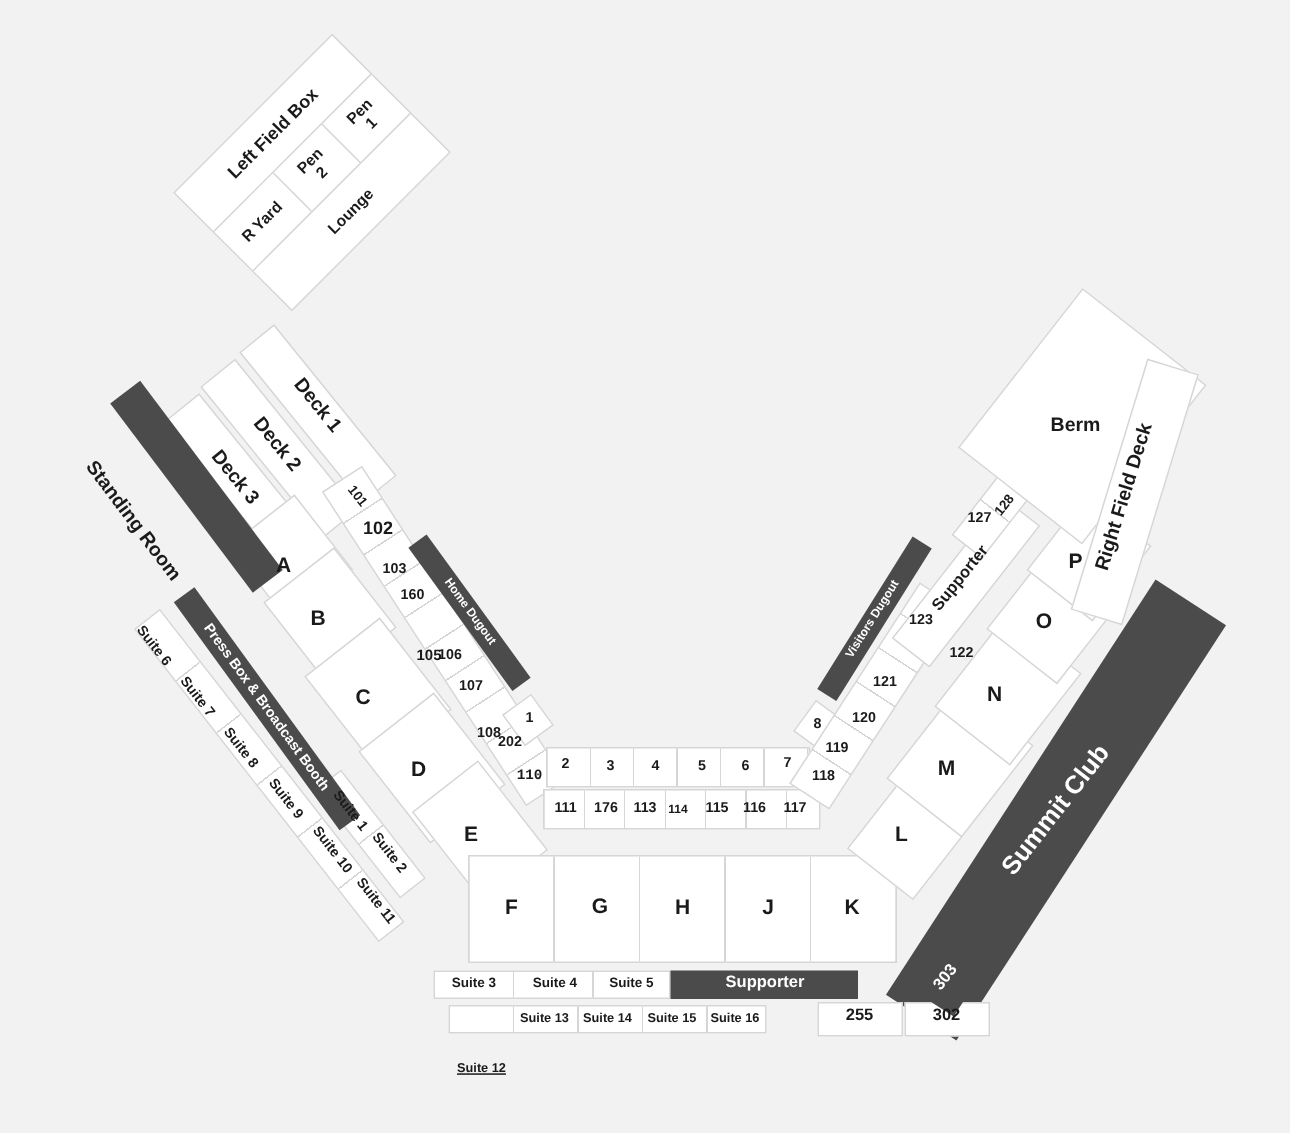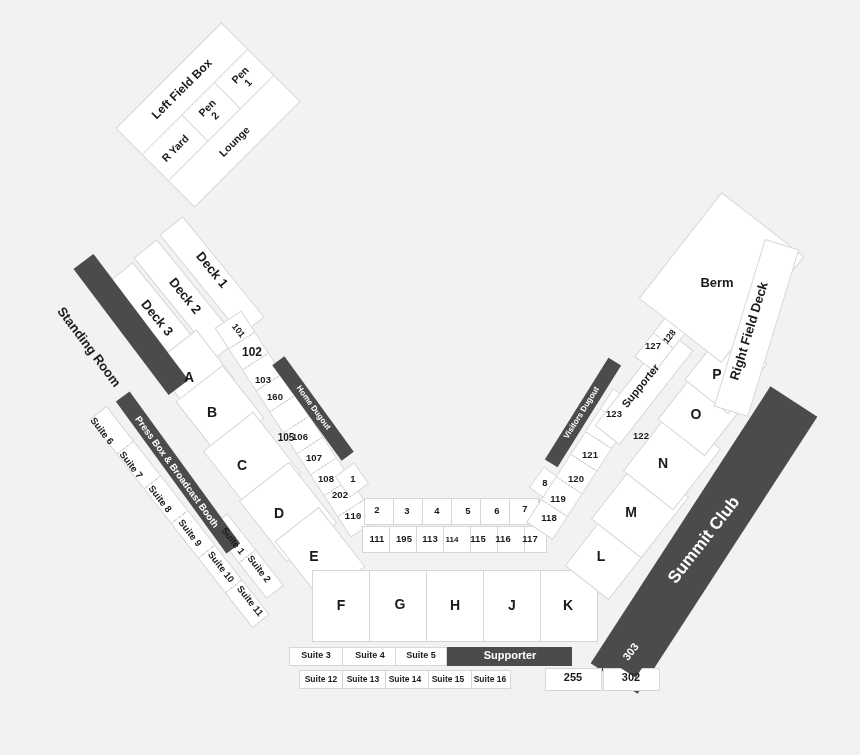--- a/index.html
+++ b/index.html
@@ -167,33 +167,33 @@
       <div class="lbl" style="left: 663px; top: 463px; font-size: 14px; transform: translate(-50%, -50%) rotate(0deg);">N</div>
       <div class="lbl" style="left: 696px; top: 414px; font-size: 14px; transform: translate(-50%, -50%) rotate(0deg);">O</div>
       <div class="lbl" style="left: 717px; top: 374px; font-size: 14px; transform: translate(-50%, -50%) rotate(0deg);">P</div>
       <div class="lbl" style="left: 238px; top: 331px; font-size: 9px; transform: translate(-50%, -50%) rotate(52deg);">101</div>
       <div class="lbl" style="left: 252px; top: 352px; font-size: 12px; transform: translate(-50%, -50%) rotate(0deg);">102</div>
       <div class="lbl" style="left: 263px; top: 380px; font-size: 9.5px; transform: translate(-50%, -50%) rotate(0deg);">103</div>
       <div class="lbl" style="left: 275px; top: 397px; font-size: 9.5px; transform: translate(-50%, -50%) rotate(0deg);">160</div>
       <div class="lbl" style="left: 286px; top: 438px; font-size: 10px; transform: translate(-50%, -50%) rotate(0deg);">105</div>
       <div class="lbl" style="left: 300px; top: 437px; font-size: 9.5px; transform: translate(-50%, -50%) rotate(0deg);">106</div>
       <div class="lbl" style="left: 314px; top: 458px; font-size: 9.5px; transform: translate(-50%, -50%) rotate(0deg);">107</div>
-      <div class="lbl" style="left: 326px; top: 479px; font-size: 9.5px; transform: translate(-50%, -50%) rotate(0deg);">108</div>
+      <div class="lbl" style="left: 326px; top: 489px; font-size: 9.5px; transform: translate(-50%, -50%) rotate(0deg);">108</div>
       <div class="lbl" style="left: 340px; top: 495px; font-size: 9.5px; transform: translate(-50%, -50%) rotate(0deg);">202</div>
       <div class="lbl" style="left: 353px; top: 517px; font-size: 9.5px; transform: translate(-50%, -50%) rotate(0deg); font-family: Liberation Mono, monospace;">110</div>
       <div class="lbl" style="left: 353px; top: 479px; font-size: 9.5px; transform: translate(-50%, -50%) rotate(0deg);">1</div>
       <div class="lbl" style="left: 377px; top: 510px; font-size: 9.5px; transform: translate(-50%, -50%) rotate(0deg);">2</div>
       <div class="lbl" style="left: 407px; top: 511px; font-size: 9.5px; transform: translate(-50%, -50%) rotate(0deg);">3</div>
       <div class="lbl" style="left: 437px; top: 511px; font-size: 9.5px; transform: translate(-50%, -50%) rotate(0deg);">4</div>
       <div class="lbl" style="left: 468px; top: 511px; font-size: 9.5px; transform: translate(-50%, -50%) rotate(0deg);">5</div>
       <div class="lbl" style="left: 497px; top: 511px; font-size: 9.5px; transform: translate(-50%, -50%) rotate(0deg);">6</div>
       <div class="lbl" style="left: 525px; top: 509px; font-size: 9.5px; transform: translate(-50%, -50%) rotate(0deg);">7</div>
       <div class="lbl" style="left: 545px; top: 483px; font-size: 9.5px; transform: translate(-50%, -50%) rotate(0deg);">8</div>
       <div class="lbl" style="left: 377px; top: 539px; font-size: 9.5px; transform: translate(-50%, -50%) rotate(0deg);">111</div>
-      <div class="lbl" style="left: 404px; top: 539px; font-size: 9.5px; transform: translate(-50%, -50%) rotate(0deg);">195</div>
+      <div class="lbl" style="left: 404px; top: 539px; font-size: 9.5px; transform: translate(-50%, -50%) rotate(0deg);">176</div>
       <div class="lbl" style="left: 430px; top: 539px; font-size: 9.5px; transform: translate(-50%, -50%) rotate(0deg);">113</div>
       <div class="lbl" style="left: 452px; top: 540px; font-size: 8px; transform: translate(-50%, -50%) rotate(0deg);">114</div>
       <div class="lbl" style="left: 478px; top: 539px; font-size: 9.5px; transform: translate(-50%, -50%) rotate(0deg);">115</div>
       <div class="lbl" style="left: 503px; top: 539px; font-size: 9.5px; transform: translate(-50%, -50%) rotate(0deg);">116</div>
       <div class="lbl" style="left: 530px; top: 539px; font-size: 9.5px; transform: translate(-50%, -50%) rotate(0deg);">117</div>
       <div class="lbl" style="left: 549px; top: 518px; font-size: 9.5px; transform: translate(-50%, -50%) rotate(0deg);">118</div>
       <div class="lbl" style="left: 558px; top: 499px; font-size: 9.5px; transform: translate(-50%, -50%) rotate(0deg);">119</div>
       <div class="lbl" style="left: 576px; top: 479px; font-size: 9.5px; transform: translate(-50%, -50%) rotate(0deg);">120</div>
       <div class="lbl" style="left: 590px; top: 455px; font-size: 9.5px; transform: translate(-50%, -50%) rotate(0deg);">121</div>
       <div class="lbl" style="left: 601px; top: 436px; font-size: 9.5px; transform: translate(-50%, -50%) rotate(0deg); margin-left: 40px;">122</div>
@@ -204,21 +204,21 @@
       <div class="lbl" style="left: 717px; top: 283px; font-size: 13px; transform: translate(-50%, -50%) rotate(0deg);">Berm</div>
       <div class="lbl" style="left: 749px; top: 331px; font-size: 13px; transform: translate(-50%, -50%) rotate(-73deg);">Right Field Deck</div>
       <div class="lbl" style="left: 313px; top: 408px; font-size: 8px; transform: translate(-50%, -50%) rotate(54deg); color: rgb(255, 255, 255);">Home Dugout</div>
       <div class="lbl" style="left: 582px; top: 413px; font-size: 8px; transform: translate(-50%, -50%) rotate(-58deg); color: rgb(255, 255, 255);">Visitors Dugout</div>
       <div class="lbl" style="left: 704px; top: 540px; font-size: 17px; transform: translate(-50%, -50%) rotate(-52deg); color: rgb(255, 255, 255);">Summit Club</div>
       <div class="lbl" style="left: 631px; top: 652px; font-size: 11px; transform: translate(-50%, -50%) rotate(-52deg); color: rgb(255, 255, 255);">303</div>
       <div class="lbl" style="left: 510px; top: 656px; font-size: 11px; transform: translate(-50%, -50%) rotate(0deg); color: rgb(255, 255, 255);">Supporter</div>
       <div class="lbl" style="left: 316px; top: 656px; font-size: 9px; transform: translate(-50%, -50%) rotate(0deg);">Suite 3</div>
       <div class="lbl" style="left: 370px; top: 656px; font-size: 9px; transform: translate(-50%, -50%) rotate(0deg);">Suite 4</div>
       <div class="lbl" style="left: 421px; top: 656px; font-size: 9px; transform: translate(-50%, -50%) rotate(0deg);">Suite 5</div>
-      <div class="lbl" style="left: 321px; top: 679px; font-size: 8.5px; transform: translate(-50%, -50%) rotate(0deg);">Suite 12</div>
+      <div class="lbl" style="left: 321px; top: 712px; font-size: 8.5px; transform: translate(-50%, -50%) rotate(0deg); text-decoration: underline;">Suite 12</div>
       <div class="lbl" style="left: 363px; top: 679px; font-size: 8.5px; transform: translate(-50%, -50%) rotate(0deg);">Suite 13</div>
       <div class="lbl" style="left: 405px; top: 679px; font-size: 8.5px; transform: translate(-50%, -50%) rotate(0deg);">Suite 14</div>
       <div class="lbl" style="left: 448px; top: 679px; font-size: 8.5px; transform: translate(-50%, -50%) rotate(0deg);">Suite 15</div>
       <div class="lbl" style="left: 490px; top: 679px; font-size: 8.5px; transform: translate(-50%, -50%) rotate(0deg);">Suite 16</div>
       <div class="lbl" style="left: 573px; top: 678px; font-size: 11px; transform: translate(-50%, -50%) rotate(0deg);">255</div>
       <div class="lbl" style="left: 631px; top: 678px; font-size: 11px; transform: translate(-50%, -50%) rotate(0deg);">302</div>
     </div>
 </div>
 
 </body></html>

